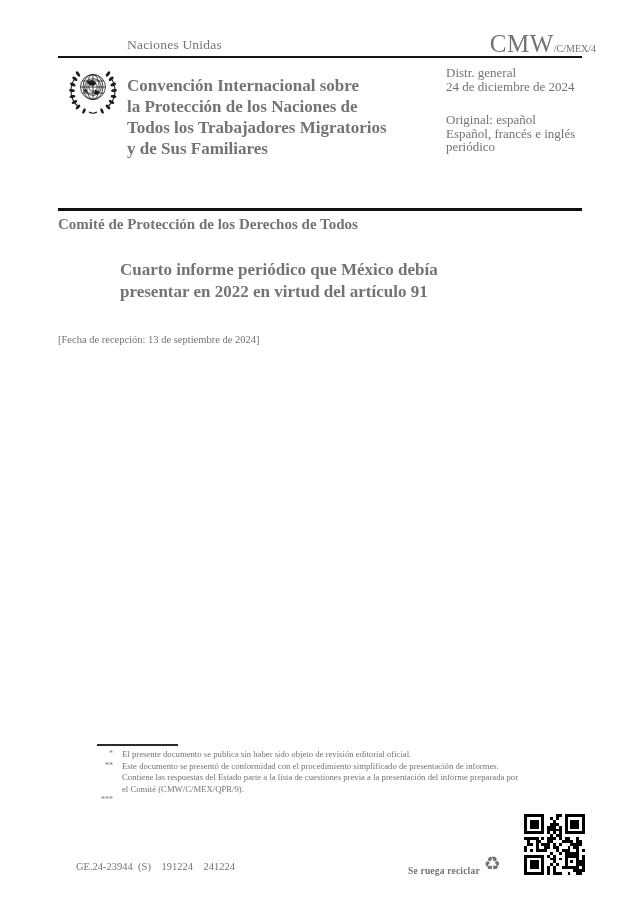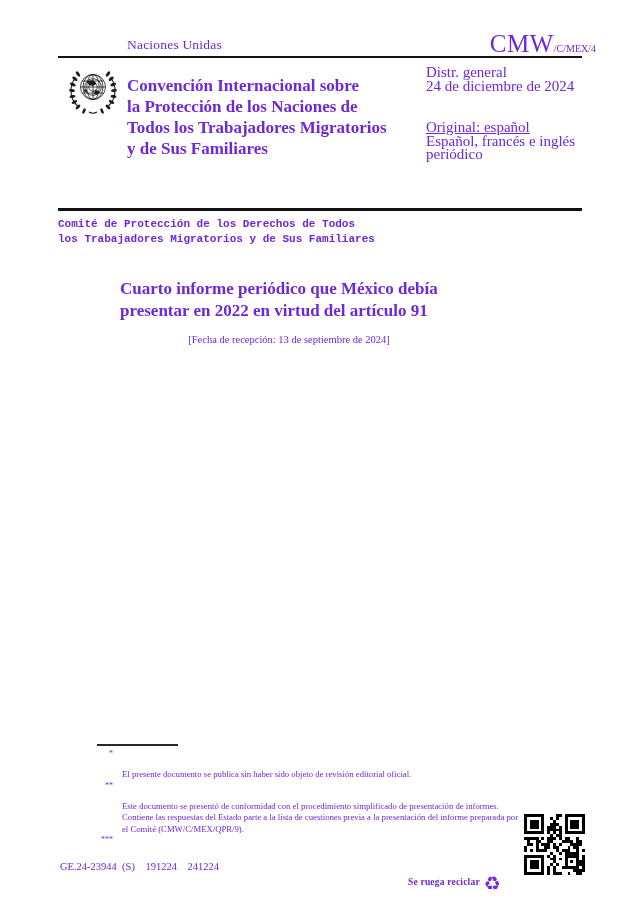--- a/index.html
+++ b/index.html
@@ -1,21 +1,21 @@
 <!DOCTYPE html>
 <html><head>
 <meta charset="utf-8">
 <style>
   html,body{margin:0;padding:0;background:#e8e8e8;}
   .page{
     position:relative;
     width:640px;height:905px;
     background:#ffffff;
     font-family:"Liberation Serif", serif;
-    color:#6d28d9;
+    color:#737373;
     overflow:hidden;
     margin:0 auto;
   }
   
   .un-name{
     position:absolute;left:127px;top:37px;
     font-size:13.5px;letter-spacing:.2px;
   }
   .doc-symbol{
     position:absolute;right:44px;top:30px;
@@ -26,67 +26,67 @@
   .rule-thin{
     position:absolute;left:58px;top:56px;width:524px;height:2px;background:#151515;
   }
   
   .emblem{position:absolute;left:64px;top:66px;width:58px;height:53px;}
   .organ-title{
     position:absolute;left:127px;top:75px;width:305px;
     font-size:17px;font-weight:bold;line-height:21px;
   }
   .distr-block{
-    position:absolute;left:426px;top:66px;width:160px;
-    font-size:15px;line-height:13.5px;
-  }
-  .distr-block .gap{margin-top:28px;text-decoration:underline;}
+    position:absolute;left:446px;top:66px;width:160px;
+    font-size:13px;line-height:13.5px;
+  }
+  .distr-block .gap{margin-top:20px;}
   
   .rule-thick{
     position:absolute;left:58px;top:208px;width:524px;height:3px;background:#111;
   }
   
   .committee{
     position:absolute;left:58px;top:217px;width:420px;
-    font-size:11px;font-weight:bold;line-height:15px;font-family:Liberation Mono, monospace;
+    font-size:15px;font-weight:bold;line-height:15px;
   }
   .doc-title{
     position:absolute;left:120px;top:259px;width:420px;
-    font-size:17px;font-weight:bold;line-height:22px;margin-top:19px;
+    font-size:17px;font-weight:bold;line-height:22px;
   }
   .doc-title sup{
     font-size:7.5px;font-weight:normal;letter-spacing:1px;
     position:relative;top:-5px;left:2px;
   }
   .receipt{
     position:absolute;left:58px;top:334px;width:462px;
-    font-size:10.5px;text-align:center;
+    font-size:10.5px;text-align:left;
   }
   
   .fn-sep{
     position:absolute;left:97px;top:744px;width:81px;height:1.5px;background:#2a2a2a;
   }
   .footnotes{
     position:absolute;left:58px;top:749px;width:464px;
     font-size:8.7px;line-height:11.6px;
   }
   .fn-row{display:flex;align-items:flex-start;}
   .fn-marker{
     width:55px;margin-right:9px;flex:0 0 auto;
     text-align:right;font-size:8px;position:relative;top:-1px;
   }
-  .fn-text{flex:1;max-width:400px;margin-top:20px;}
+  .fn-text{flex:1;max-width:400px;}
   
   .job-line{
-    position:absolute;left:60px;top:861px;
+    position:absolute;left:76px;top:861px;
     font-size:10.5px;white-space:pre;
   }
   .recycle-wrap{
     position:absolute;left:408px;top:857px;
-    display:flex;align-items:flex-start;white-space:nowrap;margin-top:20px;
+    display:flex;align-items:flex-end;white-space:nowrap;
   }
   .recycle-label{
     font-size:9.5px;font-weight:bold;letter-spacing:.2px;
   }
   .recycle-glyph{
     font-family:"DejaVu Sans", sans-serif;
     font-size:19px;line-height:19px;margin-left:4px;position:relative;top:-3px;
   }
   .qr{position:absolute;left:524px;top:814px;width:61px;height:61px;}
 </style>
@@ -155,21 +155,20 @@
     <div>24 de diciembre de 2024</div>
     <div class="gap">Original: español</div>
     <div>Español, francés e inglés</div>
     <div>periódico</div>
   </div>
 
   <div class="rule-thick"></div>
 
   <div class="committee">
     <div>Comité de Protección de los Derechos de Todos</div>
-    <div>los Trabajadores Migratorios y de Sus Familiares</div>
   </div>
 
   <div class="doc-title">
     <div>Cuarto informe periódico que México debía</div>
     <div>presentar en 2022 en virtud del artículo 91</div>
   </div>
 
   <div class="receipt">[Fecha de recepción: 13 de septiembre de 2024]</div>
 
   <div class="fn-sep"></div>

